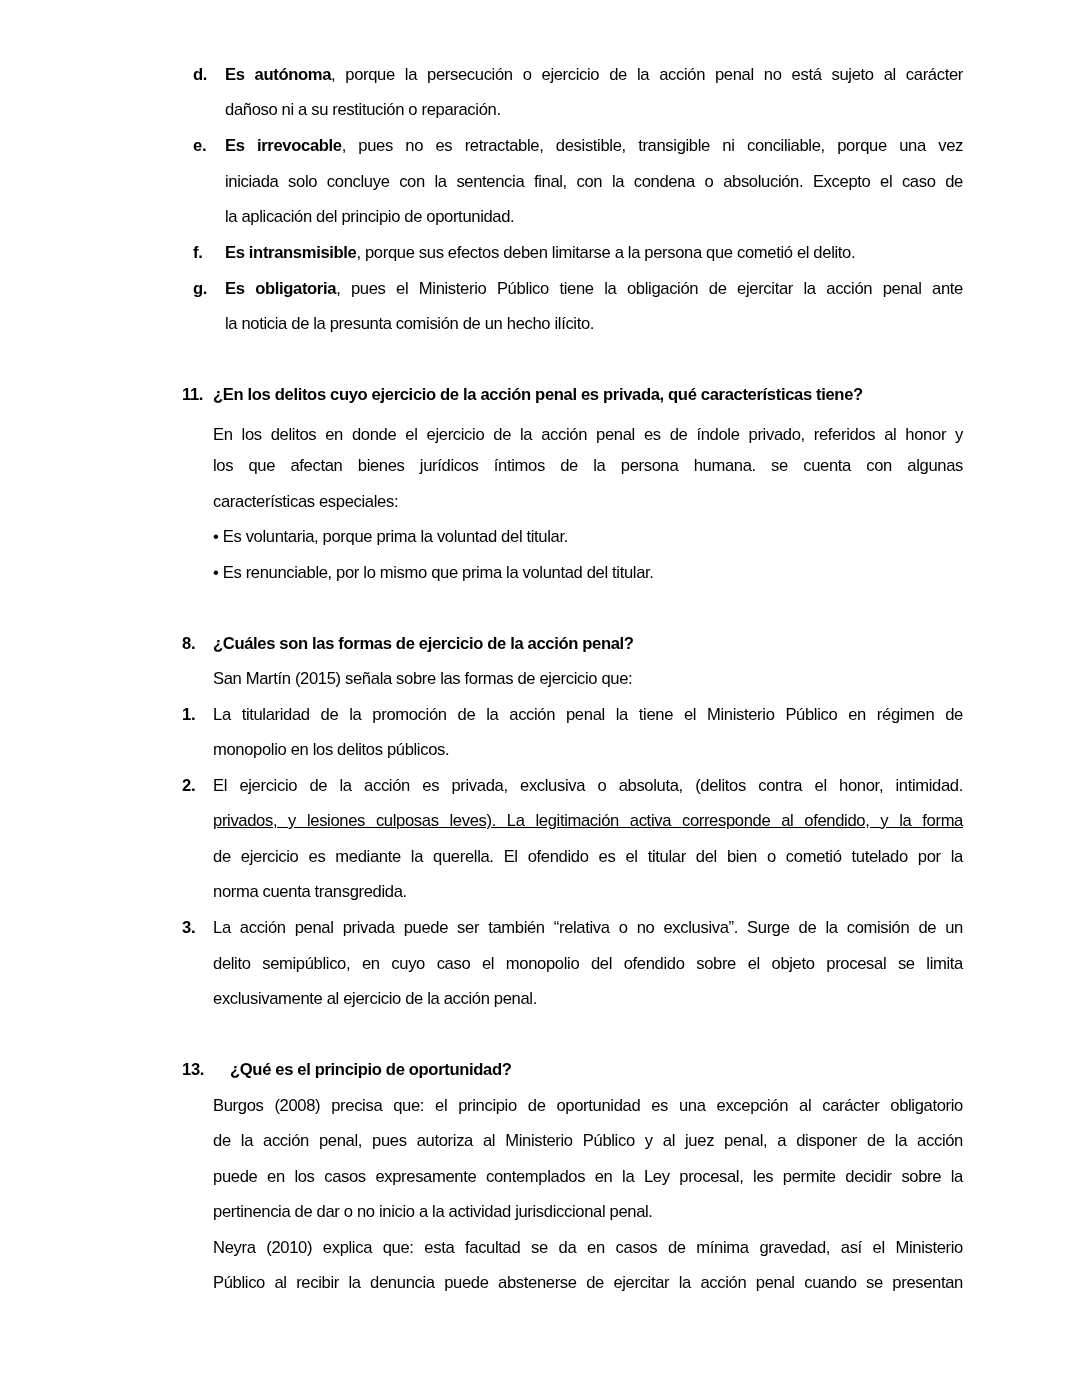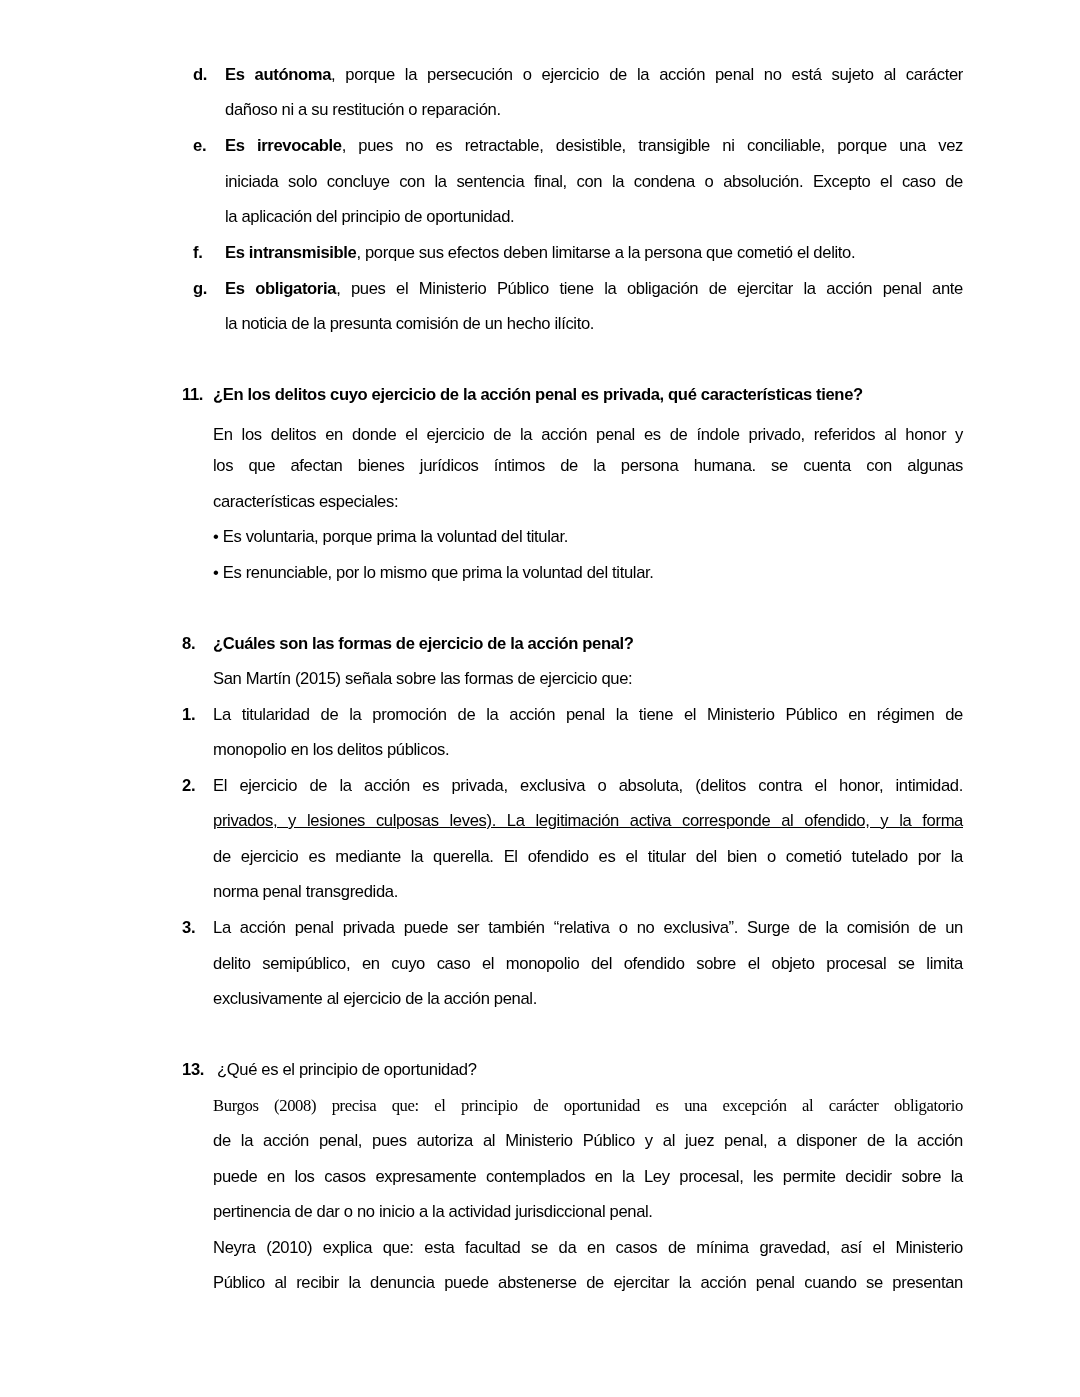--- a/index.html
+++ b/index.html
@@ -66,30 +66,30 @@
   <div class="line" style="left:213px; top:667px;">San Martín (2015) señala sobre las formas de ejercicio que:</div>
 
   <span class="lab" style="left:182px; top:703px;">1.</span>
   <div class="line just" style="left:213px; top:703px; width:750px;">La titularidad de la promoción de la acción penal la tiene el Ministerio Público en régimen de</div>
   <div class="line" style="left:213px; top:738px;">monopolio en los delitos públicos.</div>
 
   <span class="lab" style="left:182px; top:774px;">2.</span>
   <div class="line just" style="left:213px; top:774px; width:750px;">El ejercicio de la acción es privada, exclusiva o absoluta, (delitos contra el honor, intimidad.</div>
   <div class="line just" style="left:213px; top:809px; width:750px;text-decoration:underline;">privados, y lesiones culposas leves). La legitimación activa corresponde al ofendido, y la forma</div>
   <div class="line just" style="left:213px; top:845px; width:750px;">de ejercicio es mediante la querella. El ofendido es el titular del bien o cometió tutelado por la</div>
-  <div class="line" style="left:213px; top:880px;">norma penal transgredida.</div>
+  <div class="line" style="left:213px; top:880px;">norma cuenta transgredida.</div>
 
   <span class="lab" style="left:182px; top:916px;">3.</span>
   <div class="line just" style="left:213px; top:916px; width:750px;">La acción penal privada puede ser también “relativa o no exclusiva”. Surge de la comisión de un</div>
   <div class="line just" style="left:213px; top:952px; width:750px;">delito semipúblico, en cuyo caso el monopolio del ofendido sobre el objeto procesal se limita</div>
   <div class="line" style="left:213px; top:987px;">exclusivamente al ejercicio de la acción penal.</div>
 </div>
 
 <div>
   <span class="lab" style="left:182px; top:1058px;">13.</span>
-  <div class="line" style="left:217px; top:1058px; font-weight:normal;">¿Qué es el principio de oportunidad?</div>
-  <div class="line just" style="left:213px; top:1094px; width:750px;font-family:Liberation Serif, serif;">Burgos (2008) precisa que: el principio de oportunidad es una excepción al carácter obligatorio</div>
+  <div class="line" style="left:230px; top:1058px; font-weight:bold;">¿Qué es el principio de oportunidad?</div>
+  <div class="line just" style="left:213px; top:1094px; width:750px;">Burgos (2008) precisa que: el principio de oportunidad es una excepción al carácter obligatorio</div>
   <div class="line just" style="left:213px; top:1129px; width:750px;">de la acción penal, pues autoriza al Ministerio Público y al juez penal, a disponer de la acción</div>
   <div class="line just" style="left:213px; top:1165px; width:750px;">puede en los casos expresamente contemplados en la Ley procesal, les permite decidir sobre la</div>
   <div class="line" style="left:213px; top:1200px;">pertinencia de dar o no inicio a la actividad jurisdiccional penal.</div>
   <div class="line just" style="left:213px; top:1236px; width:750px;">Neyra (2010) explica que: esta facultad se da en casos de mínima gravedad, así el Ministerio</div>
   <div class="line just" style="left:213px; top:1271px; width:750px;">Público al recibir la denuncia puede abstenerse de ejercitar la acción penal cuando se presentan</div>
 </div>
 
 </body></html>

